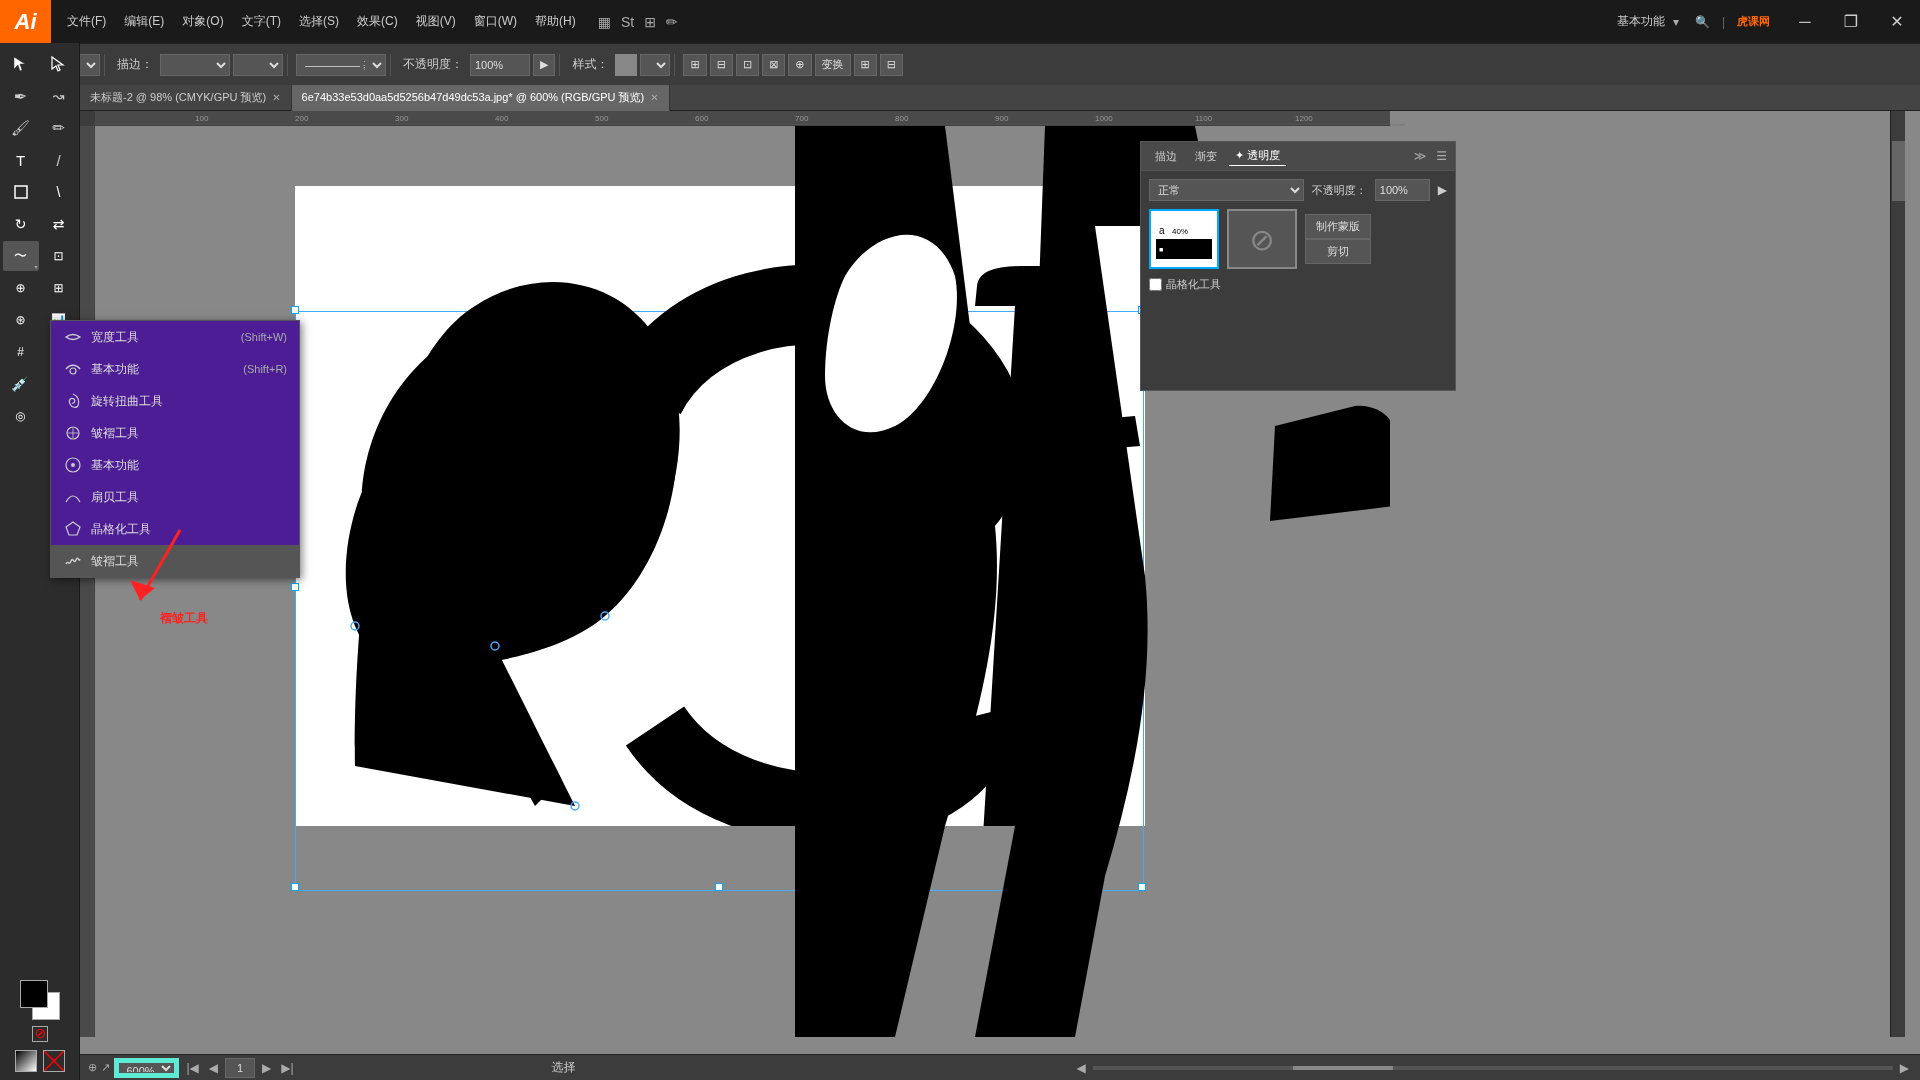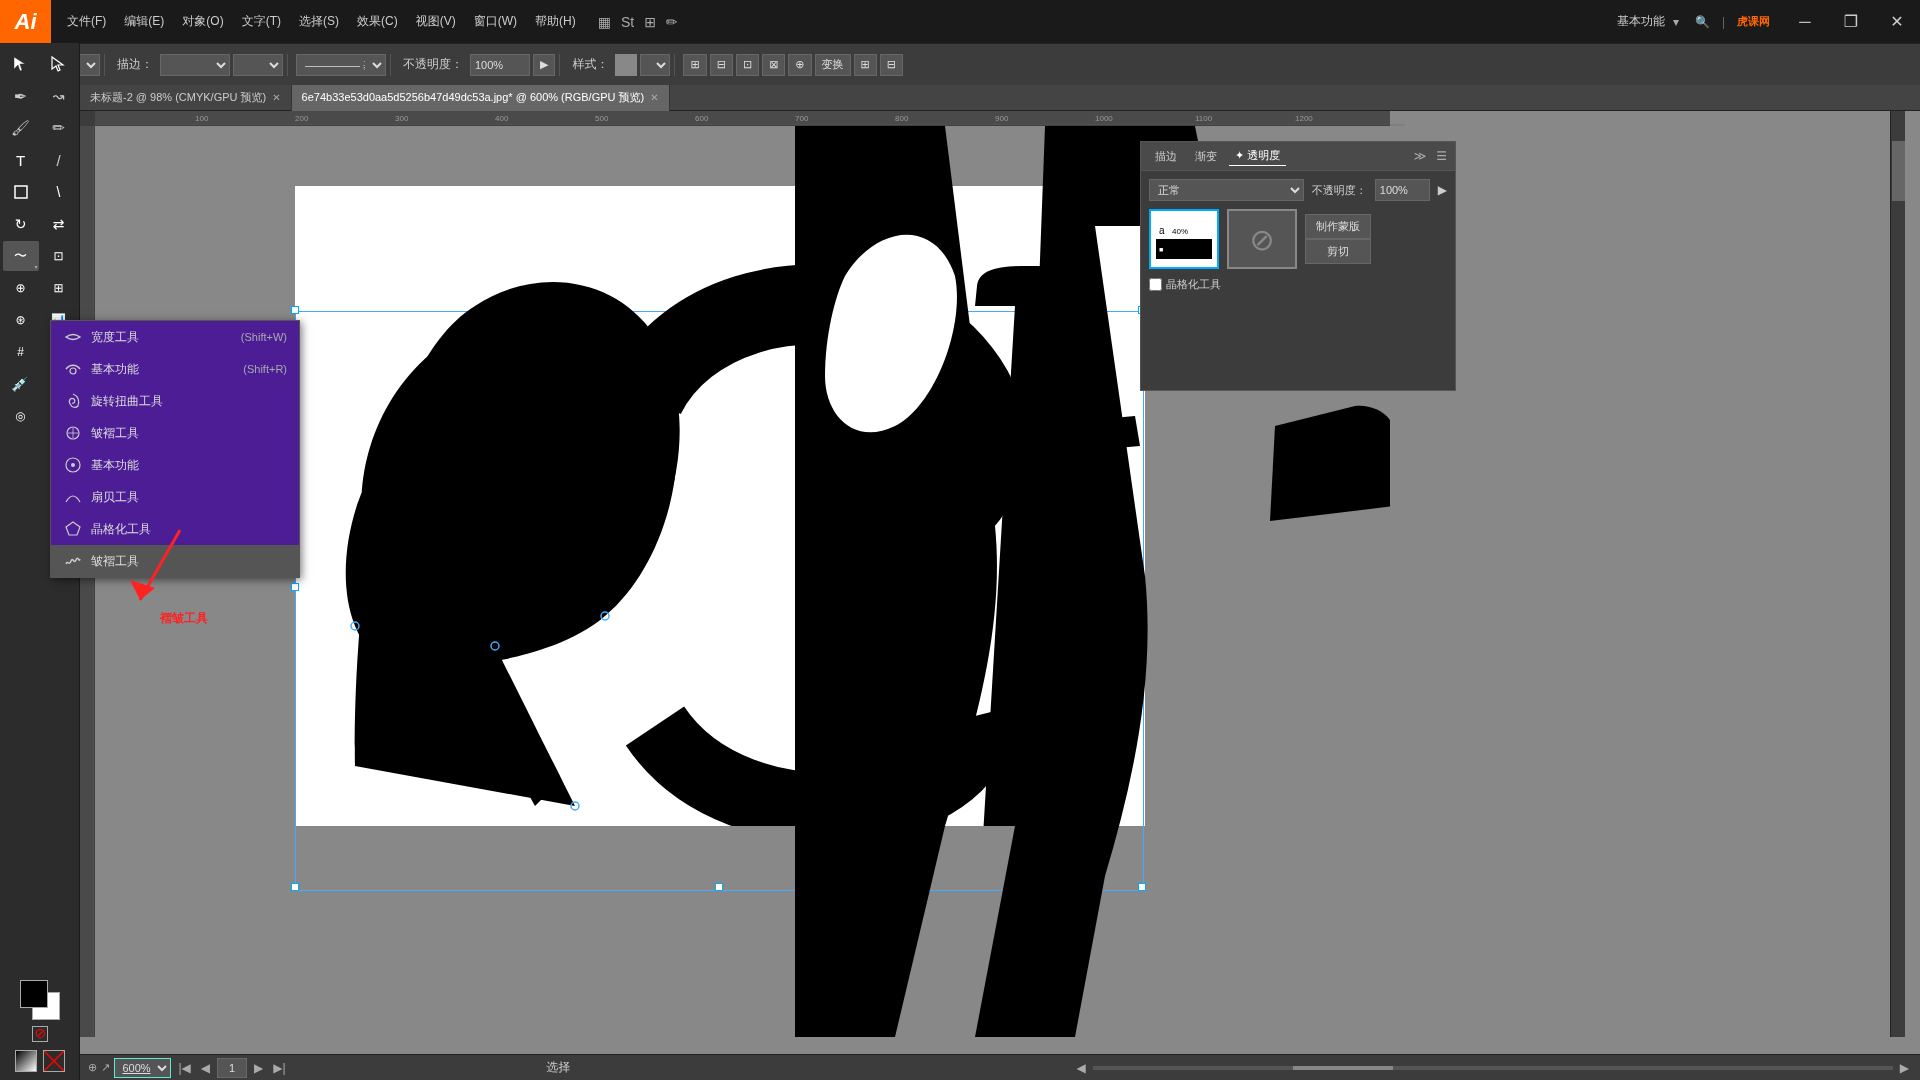--- a/index.html
+++ b/index.html
@@ -182,21 +182,21 @@
     .checkbox-label { color: #ccc; font-size: 11px; display: flex; align-items: center; gap: 4px; }
 
     
     #status-bar {
       position: absolute; bottom: 0; left: 80px; width: calc(1920px - 80px); height: 26px;
       background: #3c3c3c; display: flex; align-items: center; padding: 0 8px; gap: 12px;
       border-top: 1px solid #222;
     }
     .status-item { color: #ccc; font-size: 11px; display: flex; align-items: center; gap: 4px; }
     .status-select {
-      background: #555; color: #ddd; border: 1px solid #5eead4; padding: 1px 3px; font-size: 11px; height: 20px; text-decoration: underline;
+      background: #555; color: #ddd; border: 5px solid #5eead4; padding: 1px 3px; font-size: 11px; height: 20px; text-decoration: underline;
     }
     #center-status { color: #ccc; font-size: 12px; margin: 0 auto; }
     .nav-btn { color: #aaa; cursor: pointer; font-size: 12px; padding: 0 3px; }
 
     
     #ruler-h {
       position: absolute; top: 111px; left: 80px; width: 1310px; height: 15px;
       background: #4a4a4a; border-bottom: 1px solid #333;
     }
     #ruler-v {

